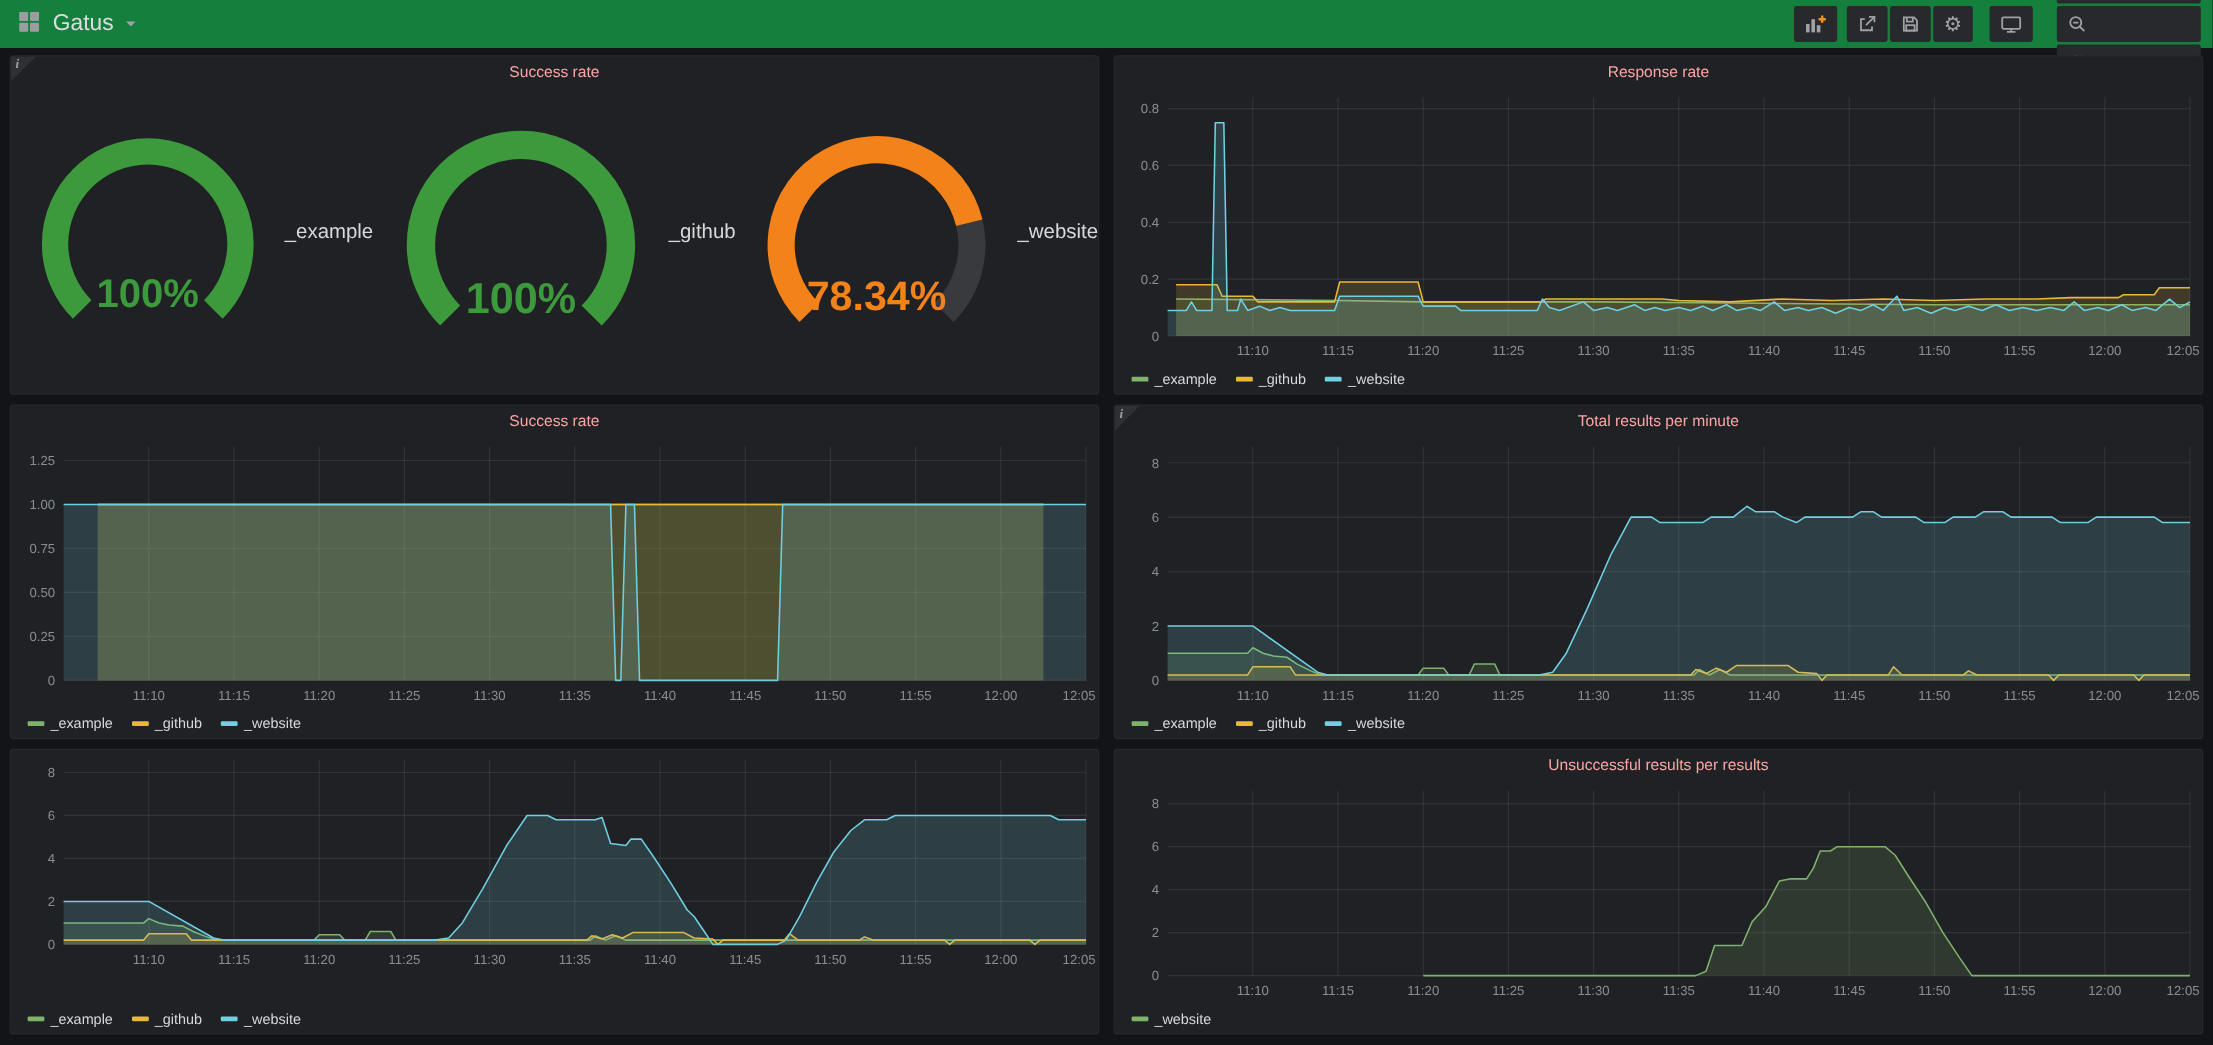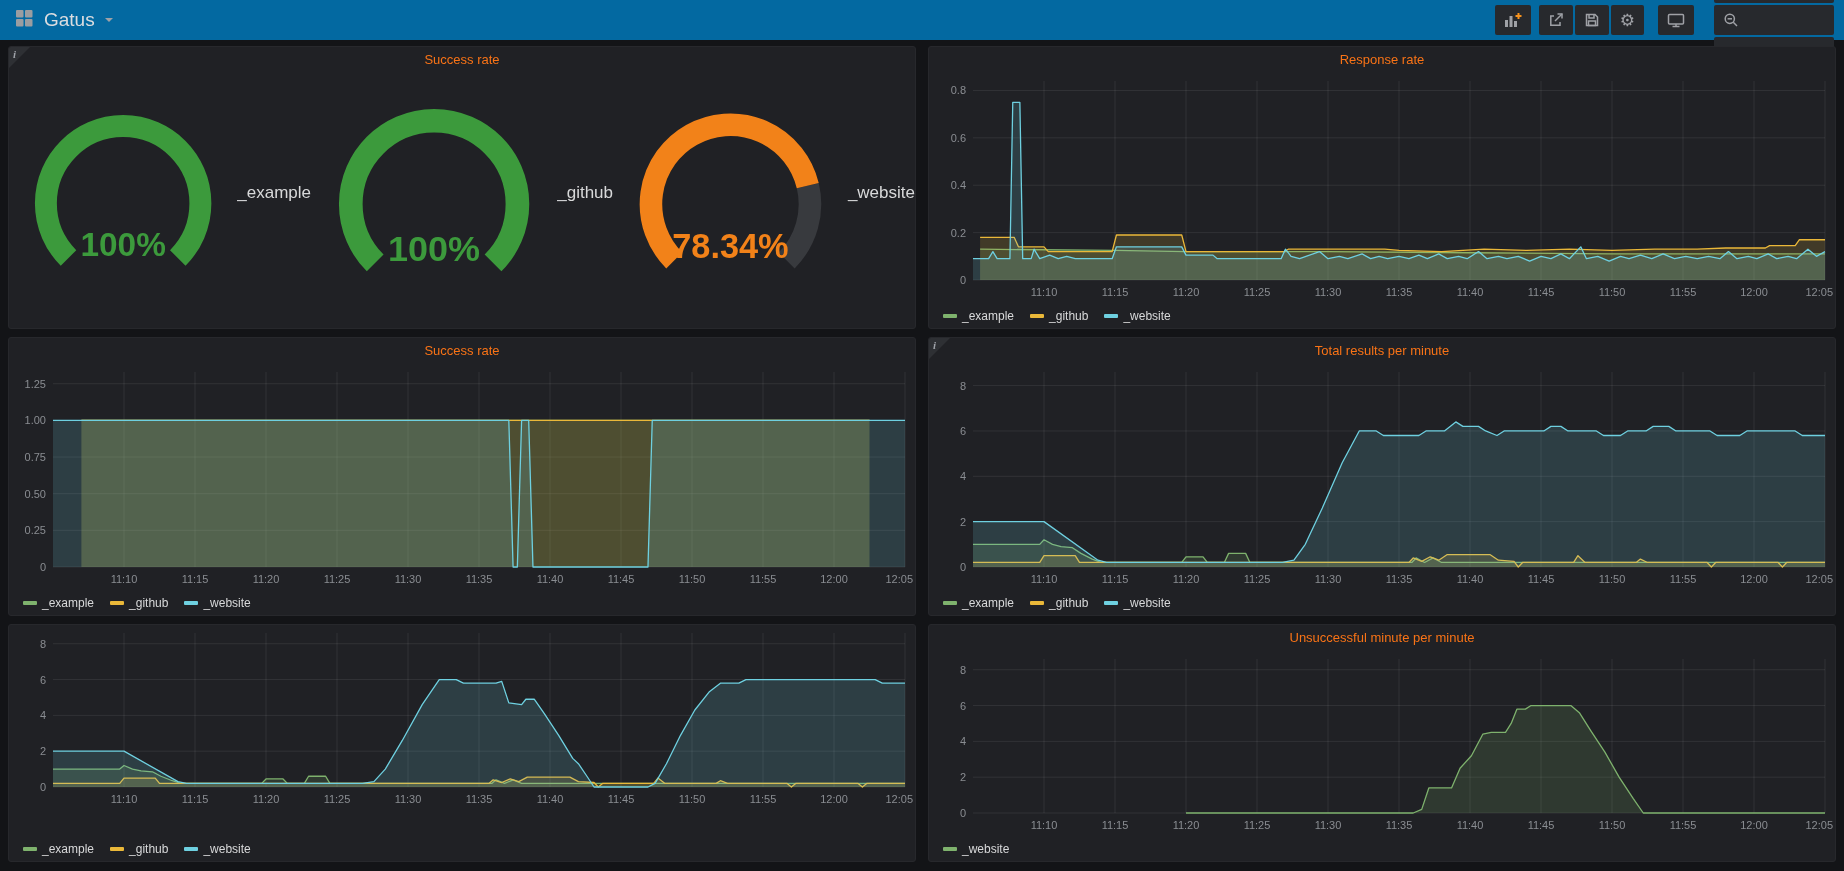--- a/index.html
+++ b/index.html
@@ -4,21 +4,21 @@
 <style>
   * { box-sizing: border-box; }
   html,body { margin:0; padding:0; }
   body {
     width:1844px; height:871px; overflow:hidden;
     background:#131417;
     font-family:"Liberation Sans", sans-serif;
     color:#d8d9da;
   }
   
-  .topbar{ height:40px; display:flex; align-items:center; padding:0 10px 0 14px; background:#0369a1; }
+  .topbar{ height:40px; display:flex; align-items:center; padding:0 10px 0 14px; background:#15803d; }
   .nav-left{ display:flex; align-items:center; gap:10px; }
   .dash-title{ font-size:19px; color:#dcdde0; cursor:pointer; }
   .caret{ display:inline-block; width:0; height:0; border-left:4px solid transparent; border-right:4px solid transparent; border-top:4px solid #9fa1a6; }
   .nav-right{ margin-left:auto; display:flex; align-items:center; }
   .tb-btn{
     height:30px; display:flex; align-items:center; gap:7px; padding:0 9px;
     background:#27292d; border:none; border-radius:2px; color:#d8d9da;
     font-family:inherit; font-size:13px; cursor:pointer;
   }
   .tb-btn svg{ display:block; }
@@ -33,21 +33,21 @@
     grid-template-columns:1fr 1fr;
     grid-template-rows:283px 279px 238px;
     gap:8px 12px;
   }
   .panel{
     position:relative; background:#202125; border:1px solid #27282c; border-radius:3px;
     display:flex; flex-direction:column; overflow:hidden;
   }
   .panel-title{
     height:26px; line-height:26px; text-align:center;
-    font-size:13px; font-weight:500; color:#f97316; cursor:pointer; flex:none;
+    font-size:13px; font-weight:500; color:#fca5a5; cursor:pointer; flex:none;
   }
   .corner{ position:absolute; top:0; left:0; width:0; height:0;
     border-top:21px solid #2e3034; border-right:21px solid transparent; z-index:3; cursor:pointer; }
   .corner .i{ position:absolute; top:-20px; left:4px; font:italic bold 11px "Liberation Serif", serif; color:#9ea2a8; }
   .chart-host{ flex:1; position:relative; min-height:0; }
   .legend{ flex:none; height:24px; display:flex; align-items:center; gap:16px; padding-left:14px; font-size:12px; color:#d8d9da; }
   .legend-item{ display:flex; align-items:center; gap:5px; cursor:pointer; }
   .legend-swatch{ width:14px; height:4px; border-radius:1px; }
   
   .gauges{ flex:1; display:flex; min-height:0; padding-bottom:4px; }
@@ -405,21 +405,21 @@
           <span>_github</span>
         </span>
         <span class="legend-item">
           <span class="legend-swatch" style="background: rgb(110, 208, 224);"></span>
           <span>_website</span>
         </span>
       </div>
   </section>
 
   <section class="panel">
-    <header class="panel-title">Unsuccessful minute per minute</header>
+    <header class="panel-title">Unsuccessful results per results</header>
     <div class="chart-host"><svg viewBox="0 0 906 186" width="906" height="186">
           <line x1="44" y1="162" x2="896" y2="162" stroke="rgba(255,255,255,0.08)" stroke-width="1"></line>
           <text x="37" y="166" text-anchor="end" fill="#8a8d92" font-size="11">0</text>
           <line x1="44" y1="126.18604651162791" x2="896" y2="126.18604651162791" stroke="rgba(255,255,255,0.08)" stroke-width="1"></line>
           <text x="37" y="130.18604651162792" text-anchor="end" fill="#8a8d92" font-size="11">2</text>
           <line x1="44" y1="90.37209302325581" x2="896" y2="90.37209302325581" stroke="rgba(255,255,255,0.08)" stroke-width="1"></line>
           <text x="37" y="94.37209302325581" text-anchor="end" fill="#8a8d92" font-size="11">4</text>
           <line x1="44" y1="54.55813953488372" x2="896" y2="54.55813953488372" stroke="rgba(255,255,255,0.08)" stroke-width="1"></line>
           <text x="37" y="58.55813953488372" text-anchor="end" fill="#8a8d92" font-size="11">6</text>
           <line x1="44" y1="18.74418604651163" x2="896" y2="18.74418604651163" stroke="rgba(255,255,255,0.08)" stroke-width="1"></line>

